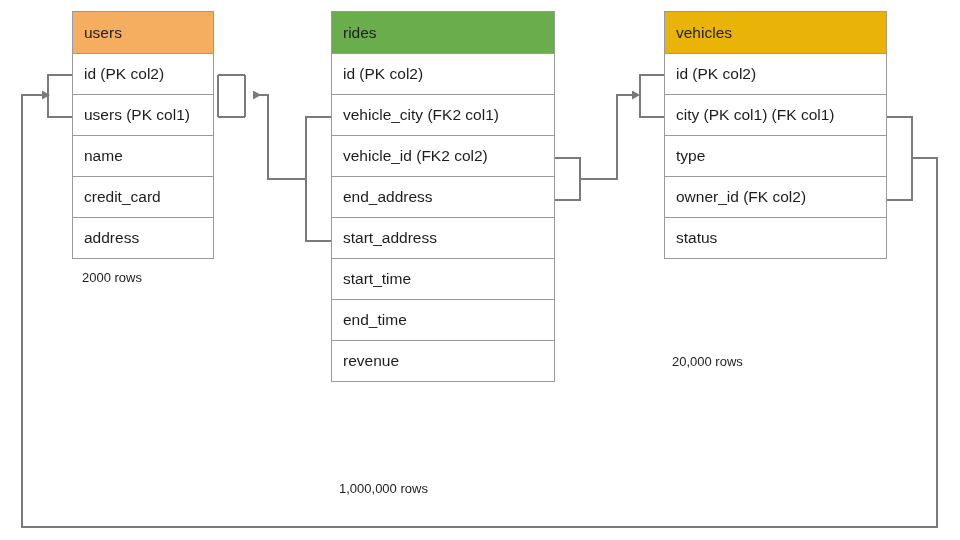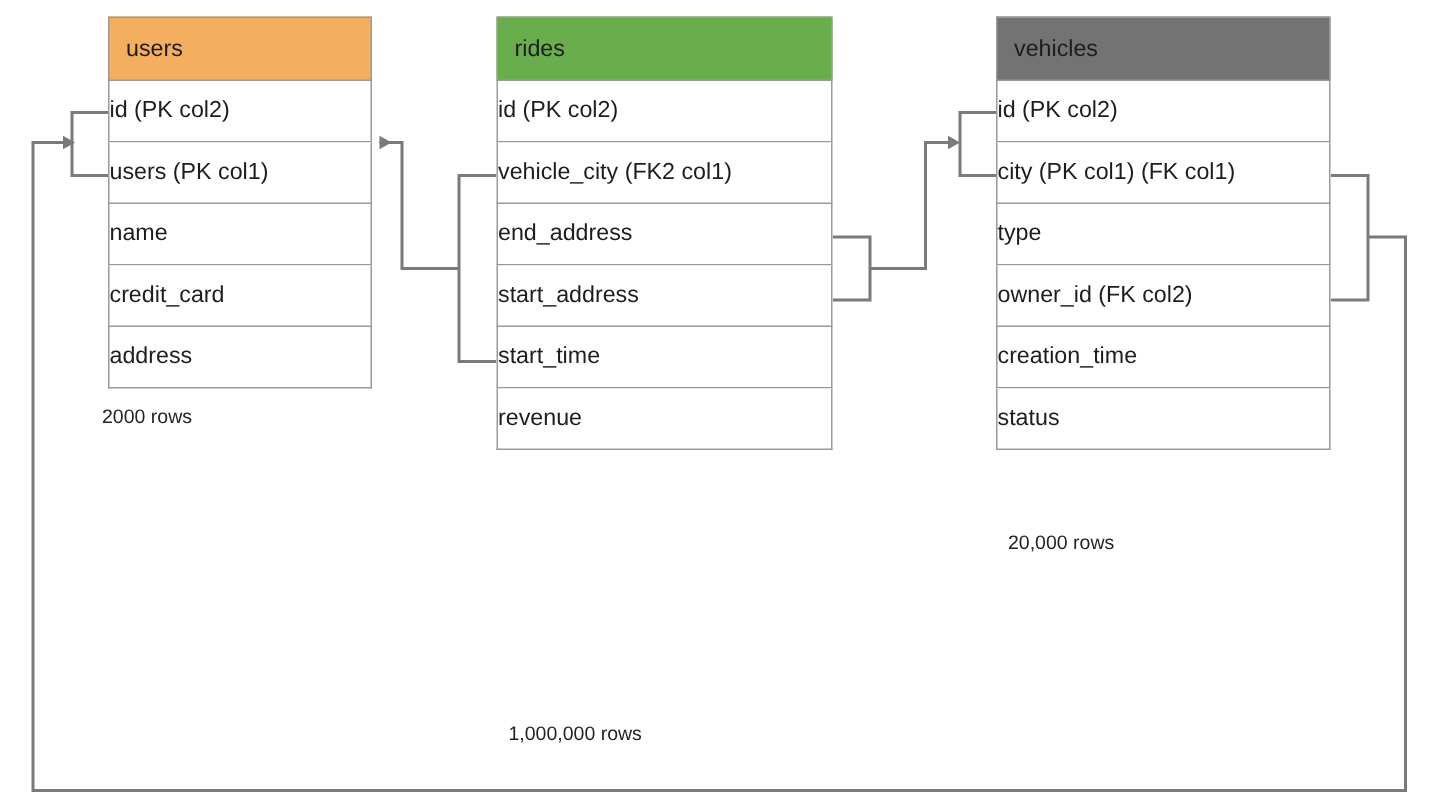--- a/index.html
+++ b/index.html
@@ -40,20 +40,21 @@
   }
   .entity-field {
     box-sizing: border-box;
     border: 1px solid #9a9a9a;
     border-top: none;
     background: #ffffff;
     font-size: 15.5px;
     color: #1d1d1d;
     display: flex;
     align-items: center;
+    padding-left: 11px;
     height: 41px;
   }
   .rowcount {
     position: absolute;
     font-size: 13px;
     color: #222222;
     white-space: nowrap;
   }
 </style>
 </head>
@@ -88,85 +89,88 @@
       <path d="M580,179 L617,179 L617,95 L632,95" marker-end="url(#arrowR)"></path>
 
       <path d="M664,75 L640,75 L640,117 L664,117"></path>
 
       <path d="M887,117 L912,117 L912,200 L887,200"></path>
 
       <path d="M912,158 L937,158 L937,527 L22,527 L22,95 L42,95" marker-end="url(#arrowR)"></path>
     </g>
   </svg>
 
-  <div class="entity" style="left:72px; top:11px; width:176px;">
+  <div class="entity" style="left:72px; top:11px; width:142px;">
     <div class="entity-header" style="background:#F5AE5F;">
       <span>users</span>
     </div>
     <div class="entity-field">
       <span>id (PK col2)</span>
     </div>
     <div class="entity-field">
       <span>users (PK col1)</span>
     </div>
     <div class="entity-field">
       <span>name</span>
     </div>
     <div class="entity-field">
       <span>credit_card</span>
     </div>
     <div class="entity-field">
       <span>address</span>
     </div>
   </div>
-  <div class="rowcount" style="left:68px; top:270px;">2000 rows</div>
+  <div class="rowcount" style="left:82px; top:270px;">2000 rows</div>
 
   <div class="entity" style="left:331px; top:11px; width:224px;">
     <div class="entity-header" style="background:#6AAD4C;align-items:center;">
       <span>rides</span>
     </div>
     <div class="entity-field">
       <span>id (PK col2)</span>
     </div>
     <div class="entity-field">
       <span>vehicle_city (FK2 col1)</span>
     </div>
     <div class="entity-field">
+      <span>vehicle_id (FK2 col2)</span>
+    </div>
+    <div class="entity-field">
       <span>end_address</span>
     </div>
     <div class="entity-field">
       <span>start_address</span>
     </div>
     <div class="entity-field">
       <span>start_time</span>
     </div>
     <div class="entity-field">
+      <span>end_time</span>
+    </div>
+    <div class="entity-field">
       <span>revenue</span>
     </div>
   </div>
   <div class="rowcount" style="left:339px; top:481px;">1,000,000 rows</div>
 
   <div class="entity" style="left:664px; top:11px; width:223px;">
-    <div class="entity-header" style="background:#737373;">
+    <div class="entity-header" style="background:#eab308;">
       <span>vehicles</span>
     </div>
     <div class="entity-field">
       <span>id (PK col2)</span>
     </div>
     <div class="entity-field">
       <span>city (PK col1) (FK col1)</span>
     </div>
     <div class="entity-field">
       <span>type</span>
     </div>
     <div class="entity-field">
       <span>owner_id (FK col2)</span>
     </div>
     <div class="entity-field">
-      <span>creation_time</span>
-    </div>
-    <div class="entity-field">
       <span>status</span>
     </div>
   </div>
   <div class="rowcount" style="left:672px; top:354px;">20,000 rows</div>
 
 </div>
 
 </body></html>

